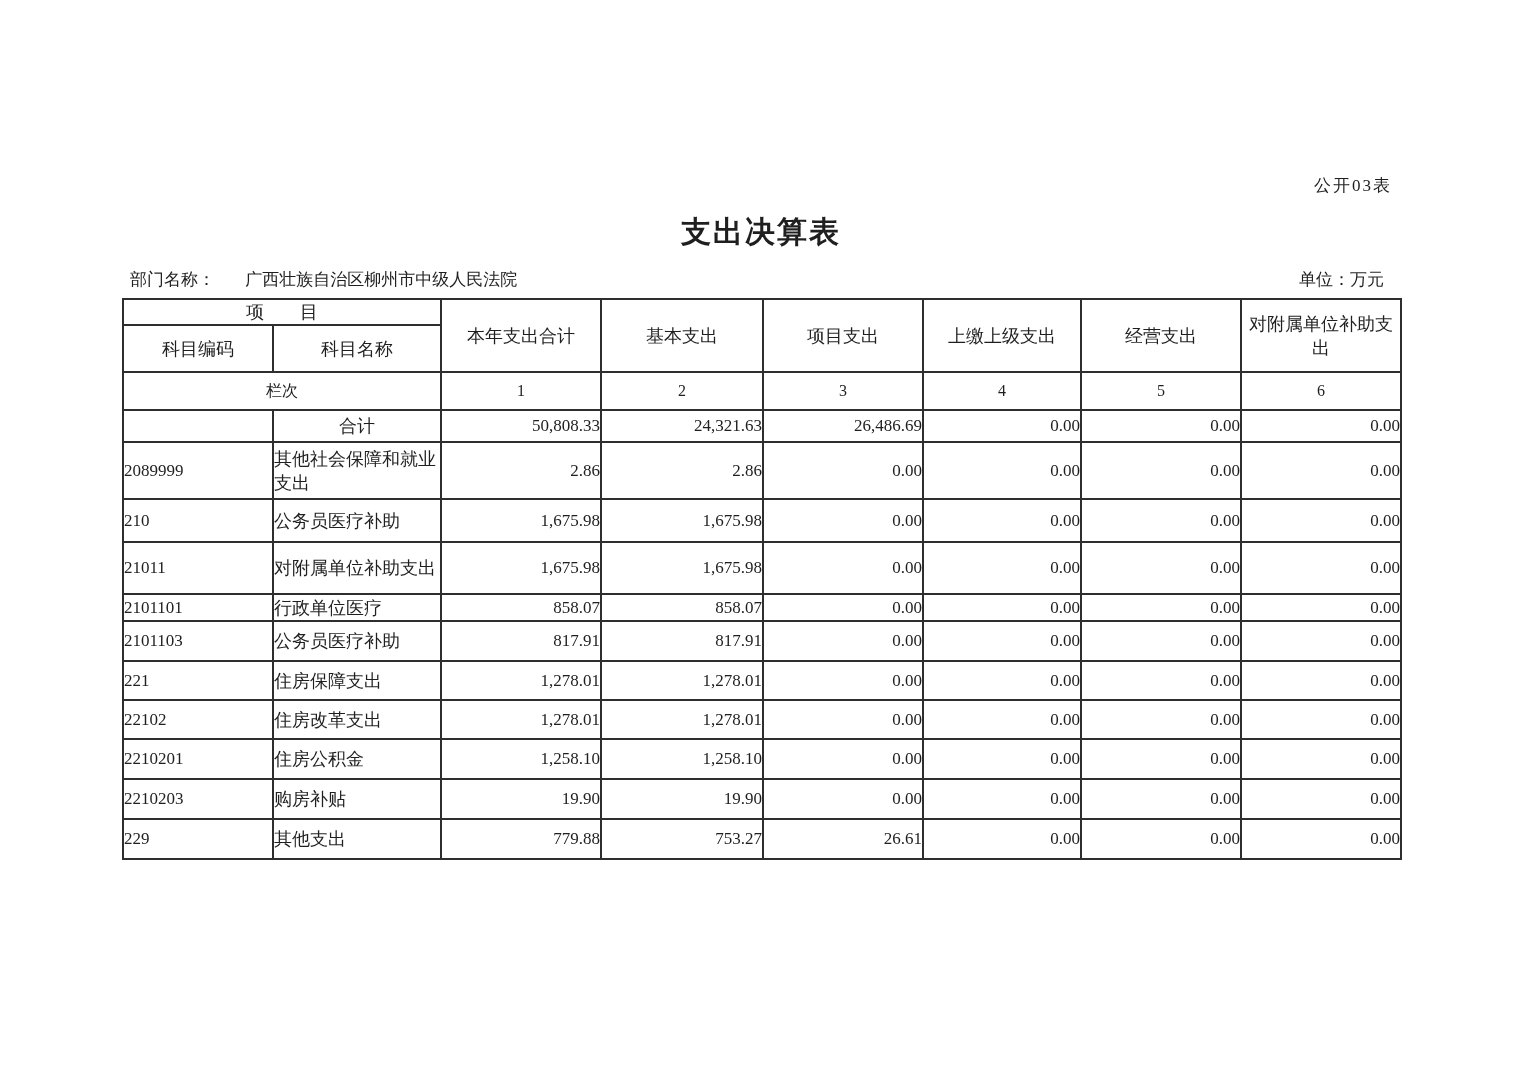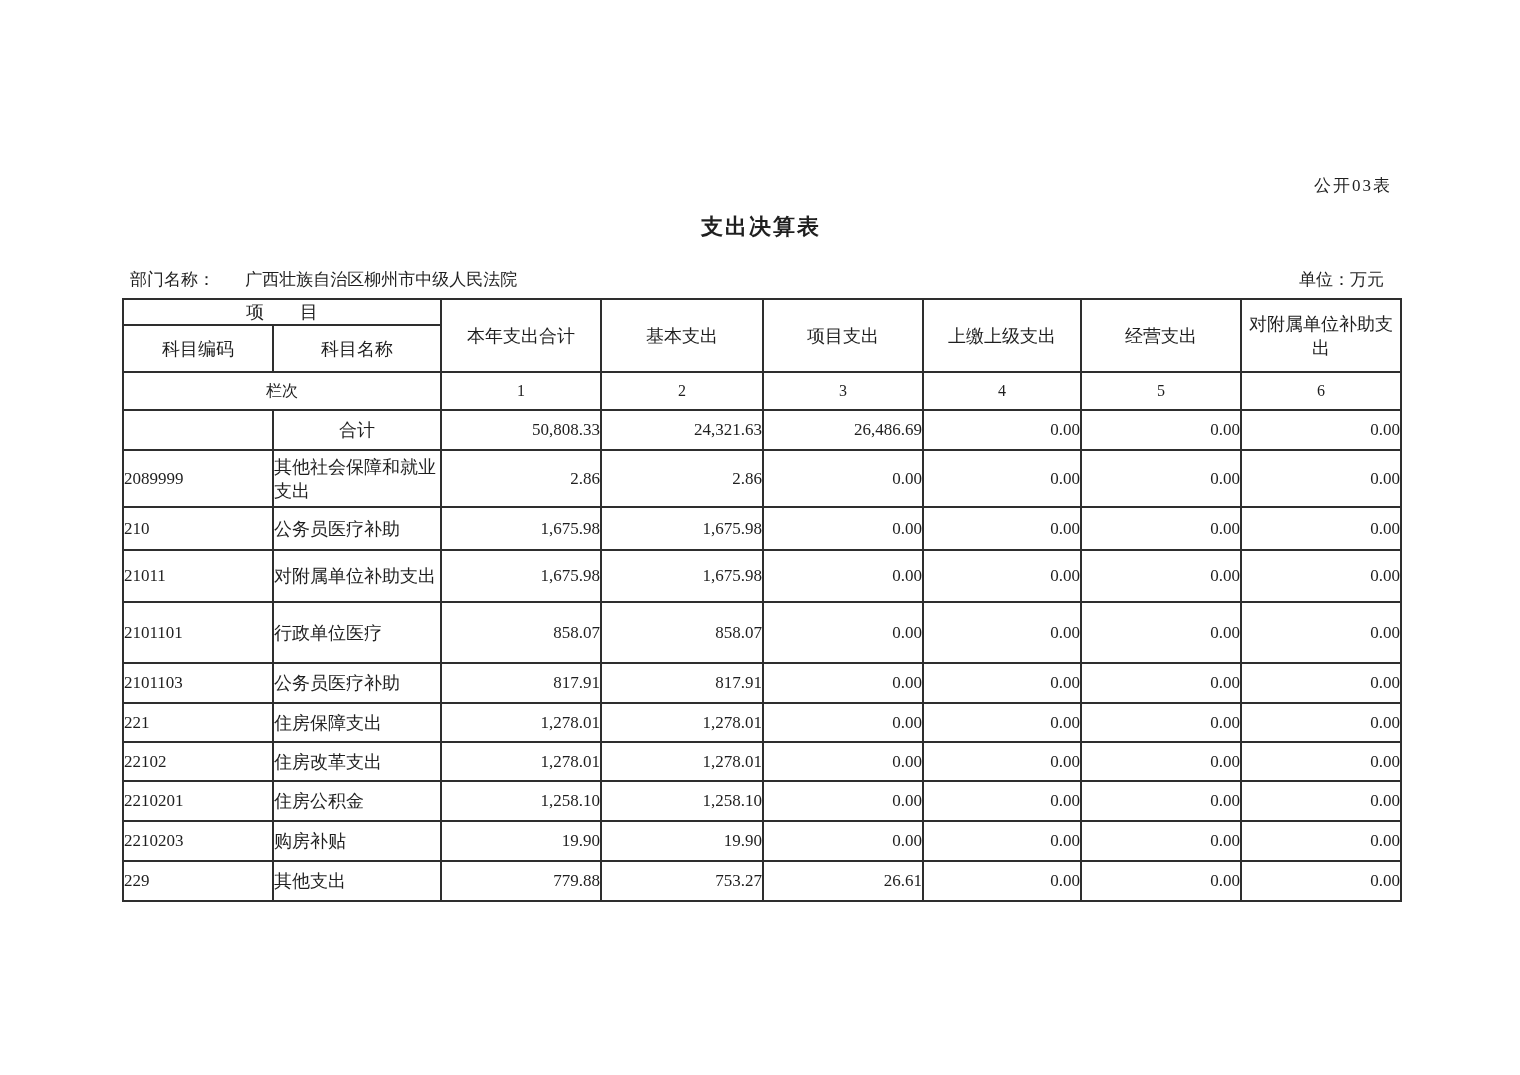--- a/index.html
+++ b/index.html
@@ -8,21 +8,21 @@
     position: relative;
     font-family: "Liberation Serif", "DejaVu Serif", serif;
     color: #1f1f1f;
   }
   .sheet-label {
     position: absolute; top: 174px; right: 128px;
     font-size: 17px; letter-spacing: 2px;
   }
   .doc-title {
     position: absolute; top: 212px; left: 122px; width: 1278px;
-    text-align: center; font-size: 22px; font-weight: bold; letter-spacing: 2px;
+    text-align: center; font-size: 30px; font-weight: bold; letter-spacing: 2px;
   }
   .meta-line {
     position: absolute; top: 268px; left: 130px; width: 1262px;
     font-size: 17px;
   }
   .meta-line .dept-label { margin-right: 26px; }
   .meta-line .unit { float: right; margin-right: 8px; }
   table.report {
     position: absolute; left: 122px; top: 298px;
     width: 1278px; border-collapse: collapse; table-layout: fixed;
@@ -86,21 +86,21 @@
       <td colspan="2">栏次</td>
       <td>1</td>
       <td>2</td>
       <td>3</td>
       <td>4</td>
       <td>5</td>
       <td>6</td>
     </tr>
   </thead>
   <tbody>
-      <tr style="height: 40px;">
+      <tr style="height: 32px;">
         <td class="code"></td>
         <td class="name center">合计</td>
         <td class="num">50,808.33</td>
         <td class="num">24,321.63</td>
         <td class="num">26,486.69</td>
         <td class="num">0.00</td>
         <td class="num">0.00</td>
         <td class="num">0.00</td>
       </tr>
       <tr style="height: 57px;">
@@ -126,21 +126,21 @@
       <tr style="height: 52px;">
         <td class="code">21011</td>
         <td class="name">对附属单位补助支出</td>
         <td class="num">1,675.98</td>
         <td class="num">1,675.98</td>
         <td class="num">0.00</td>
         <td class="num">0.00</td>
         <td class="num">0.00</td>
         <td class="num">0.00</td>
       </tr>
-      <tr style="height: 61px;">
+      <tr style="height: 27px;">
         <td class="code">2101101</td>
         <td class="name">行政单位医疗</td>
         <td class="num">858.07</td>
         <td class="num">858.07</td>
         <td class="num">0.00</td>
         <td class="num">0.00</td>
         <td class="num">0.00</td>
         <td class="num">0.00</td>
       </tr>
       <tr style="height: 40px;">

